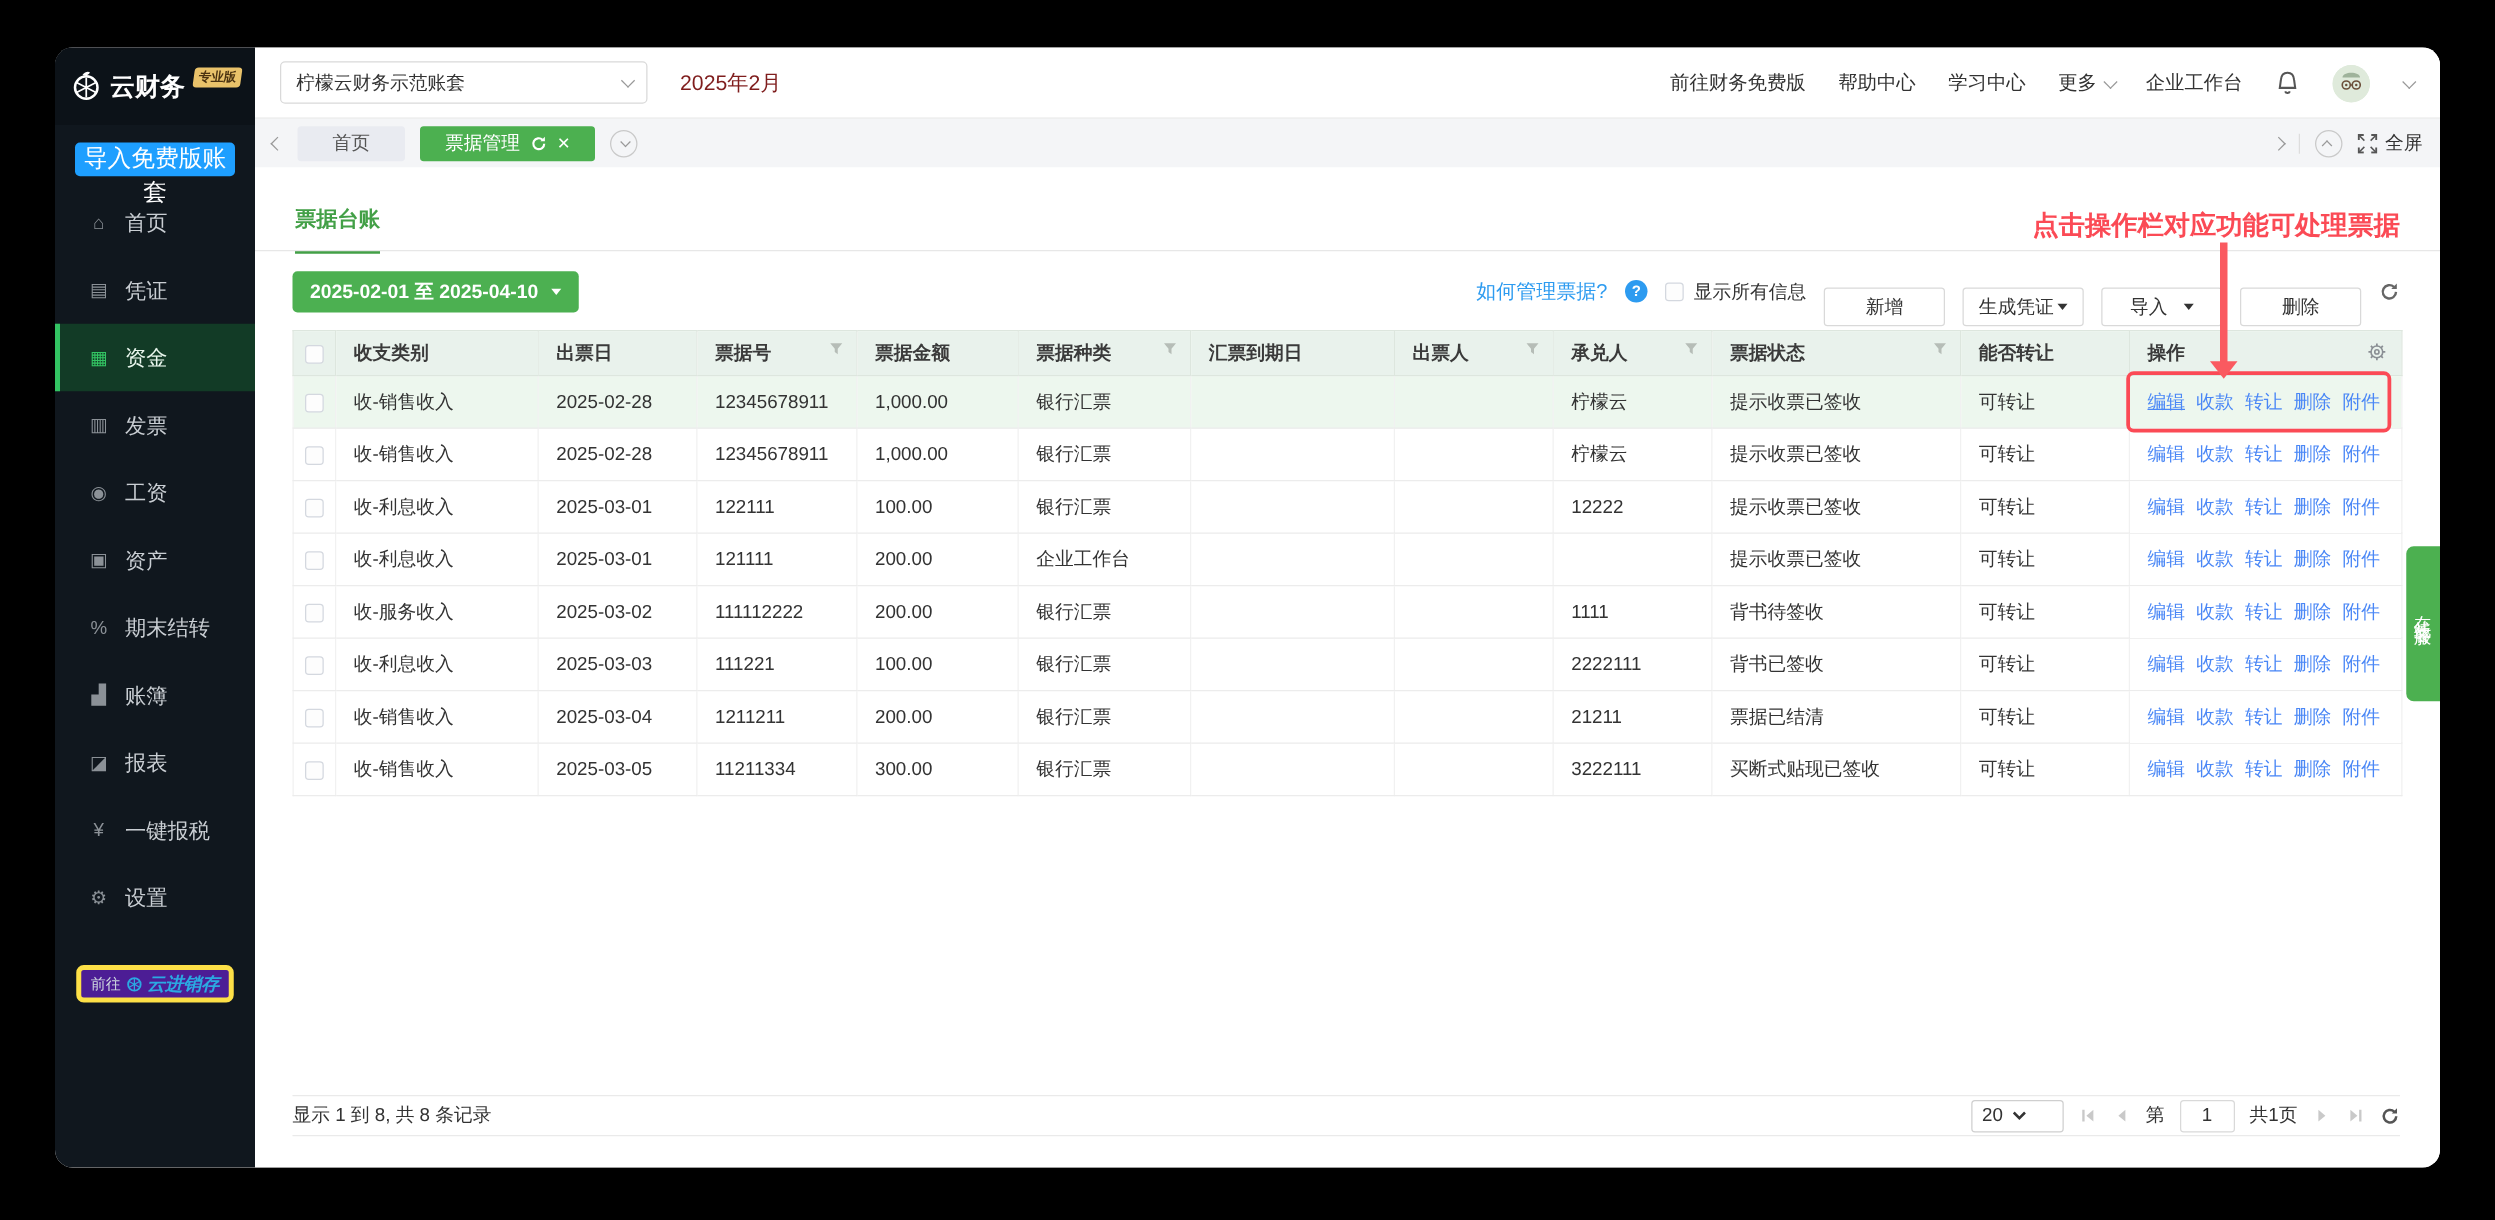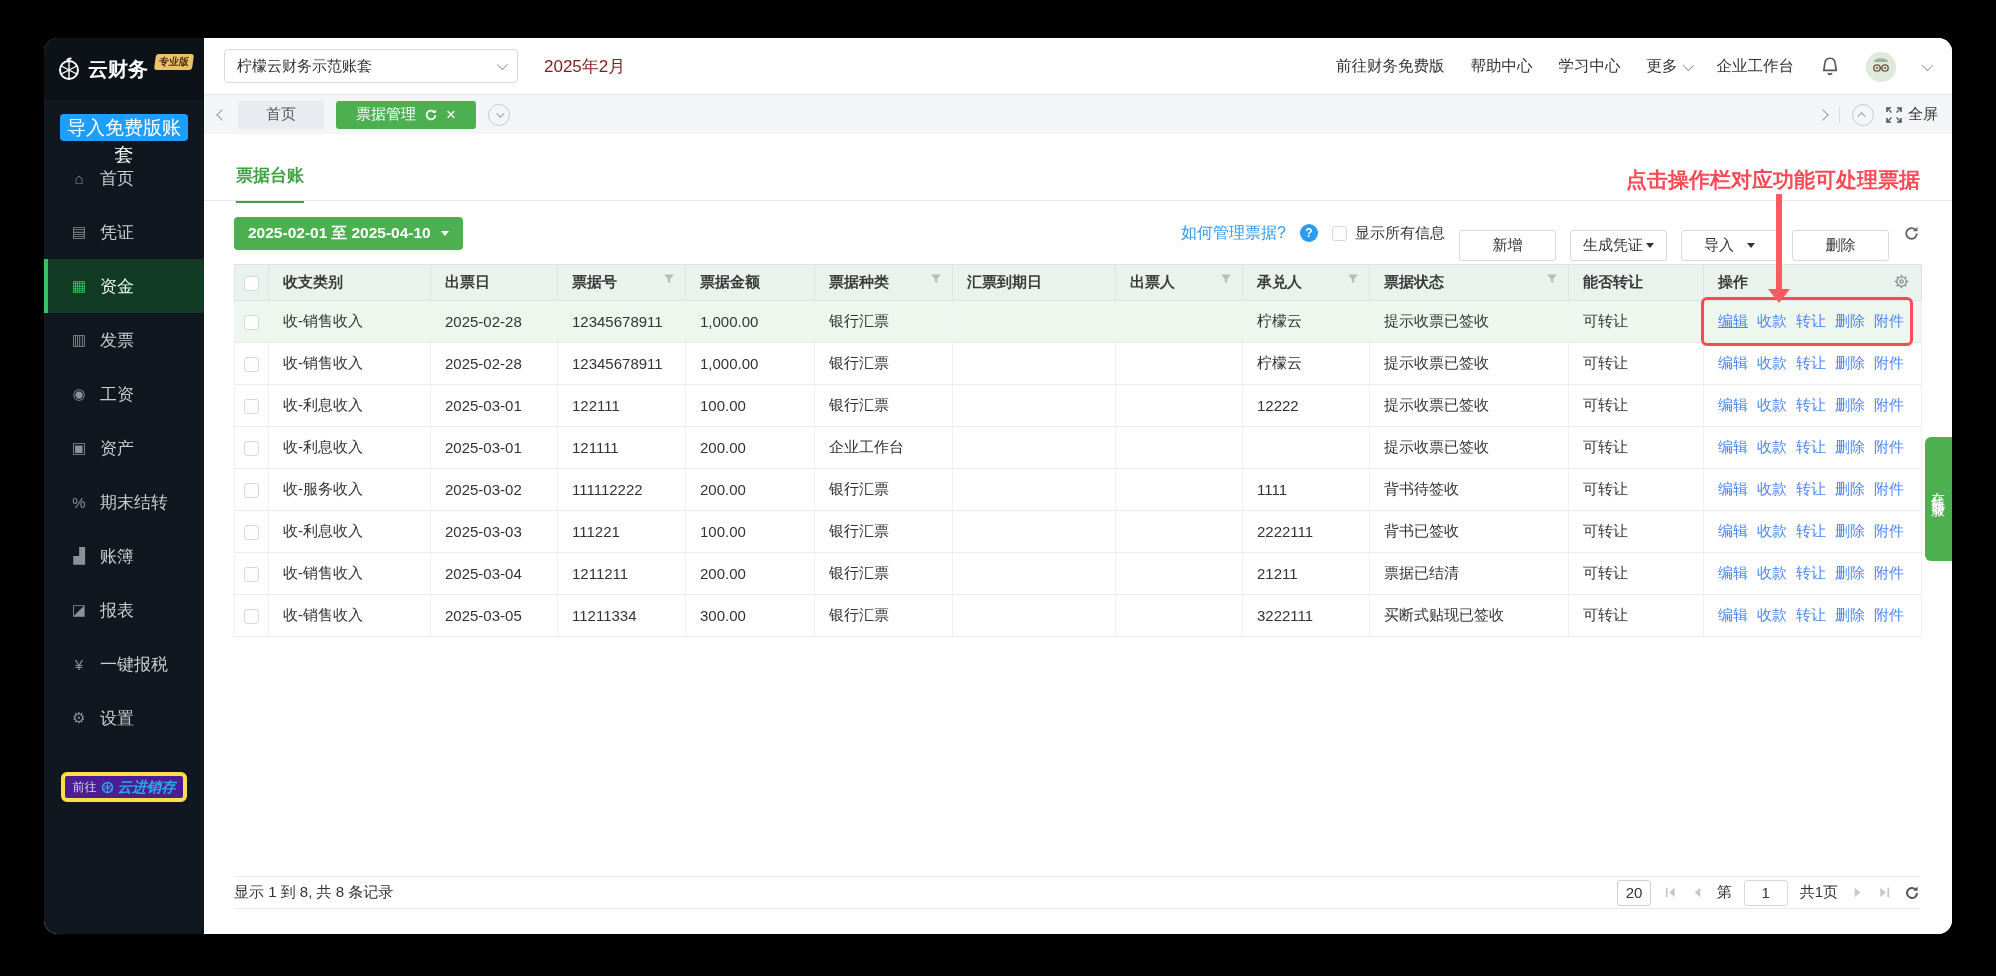--- a/index.html
+++ b/index.html
@@ -119,21 +119,21 @@
   .arrow-line { position:absolute; left:1572px; top:60px; width:6px; height:96px;
     background:#fa5a60; z-index:6; }
   .arrow-head { position:absolute; left:1564px; top:155px; width:0; height:0;
     border:11px solid transparent; border-top:14px solid #fa5a60; border-bottom:none; z-index:6; }
 
   
   .foot { position:absolute; left:30px; right:32px; top:742px; height:33px;
     border-top:1px solid #eaeaea; border-bottom:1px solid #eaeaea; display:flex;
     align-items:center; font-size:15px; color:#333; }
   .foot-right { margin-left:auto; display:flex; align-items:center; gap:12px; }
-  .size-sel { width:34px; height:26px; border:1px solid #cfcfcf; border-radius:3px;
+  .size-sel { width:74px; height:26px; border:1px solid #cfcfcf; border-radius:3px;
     display:flex; align-items:center; padding:0 8px; gap:8px; cursor:pointer; font-size:15px; }
   .pg-ic { display:flex; align-items:center; cursor:pointer; }
   .page-input { width:44px; height:26px; border:1px solid #d9d9d9; border-radius:3px;
     text-align:center; font-size:15px; color:#333;
     font-family:"Liberation Sans","DejaVu Sans",sans-serif; }
 
   
   .service { position:absolute; right:0; top:399px; width:27px; height:124px;
     background:#4cb050; border-radius:6px 0 0 6px; color:#fff; display:flex;
     flex-direction:column; align-items:center; justify-content:center; gap:4px;

